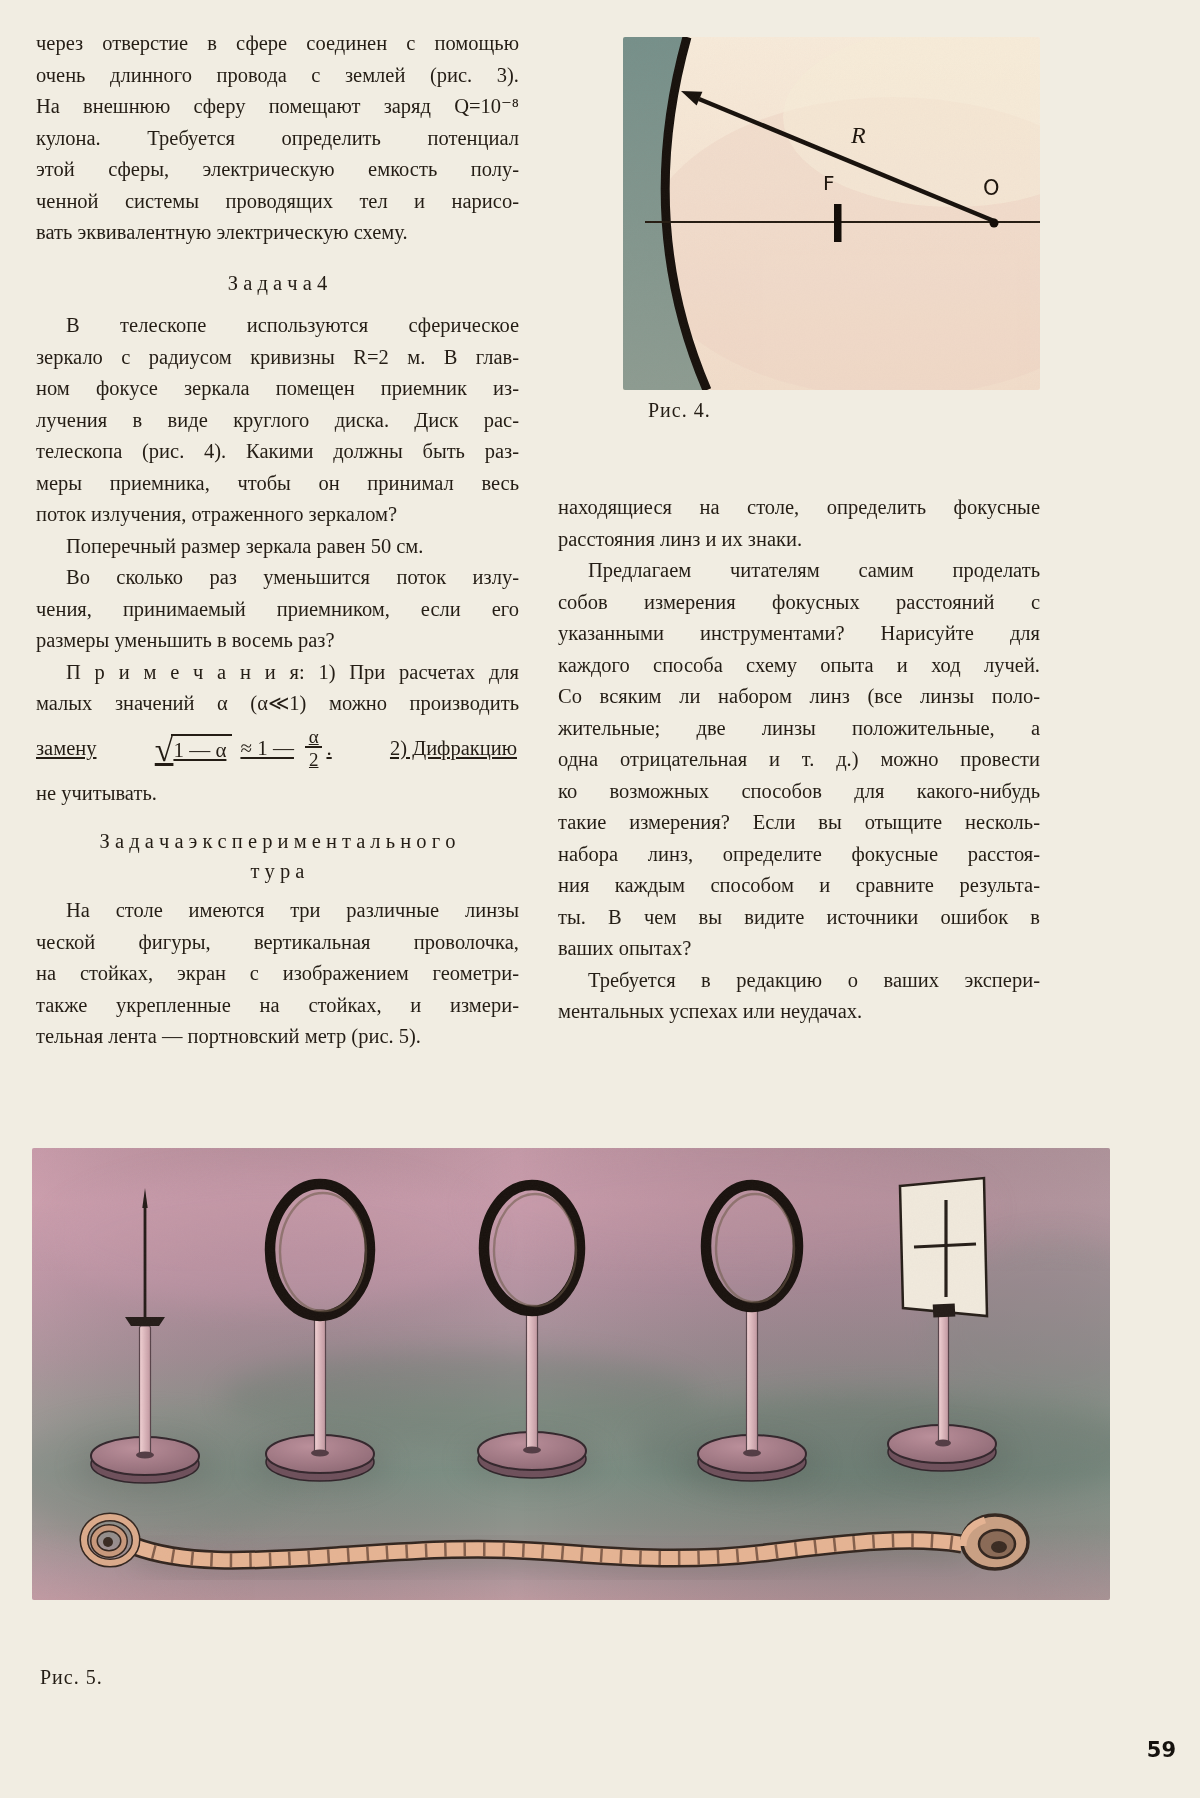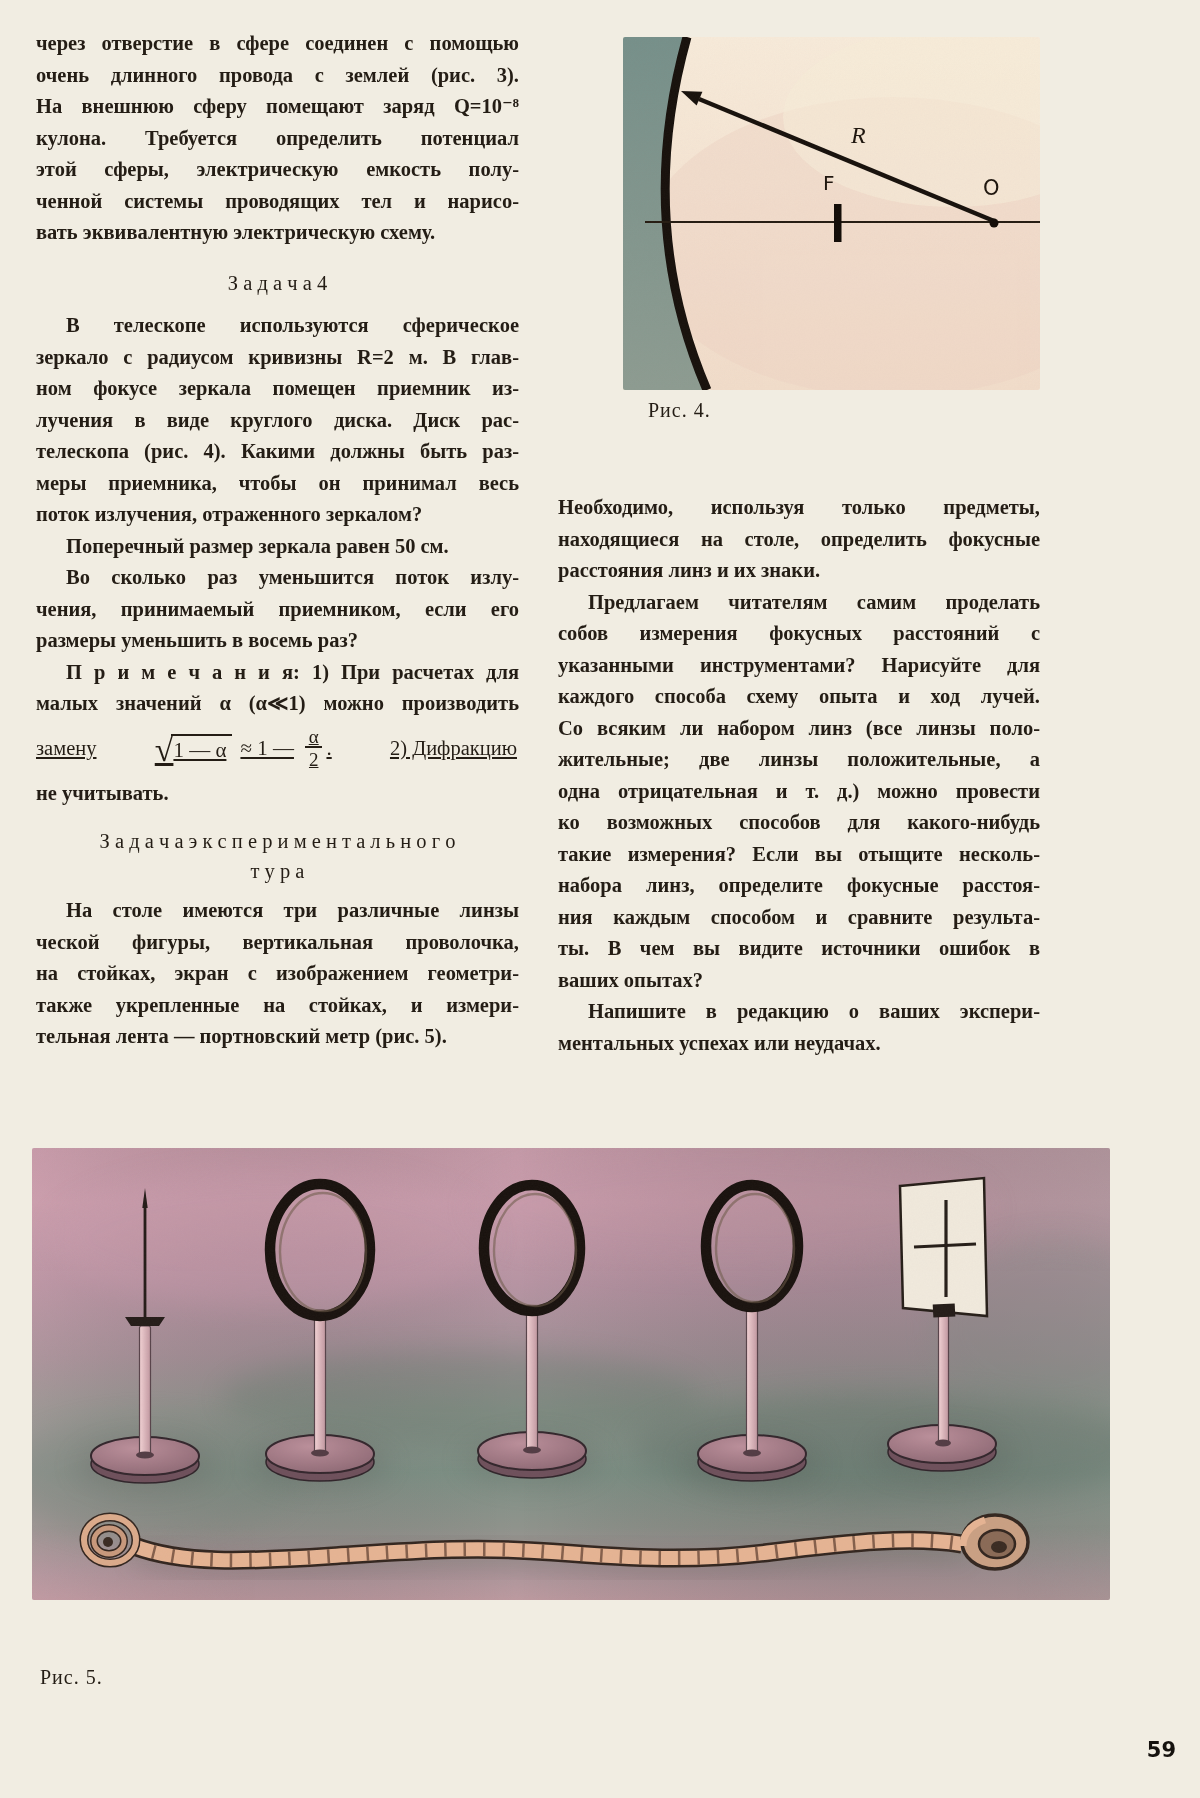--- a/index.html
+++ b/index.html
@@ -2,21 +2,21 @@
 <html><head>
 <meta charset="utf-8">
 <style>
   html,body{margin:0;padding:0;}
   body{background:#8a8a86;font-family:"Liberation Serif","DejaVu Serif",serif;}
   .page{
     position:relative;width:1200px;height:1798px;margin:0 auto;
     background:#f1ede2;color:#241d15;overflow:hidden;
   }
   .col{position:absolute;font-size:20.5px;color:#241d15;}
-  .col .jline,.col .lline{line-height:31.5px;height:31.5px;white-space:nowrap;font-weight:bold;}
+  .col .jline,.col .lline{line-height:31.5px;height:31.5px;white-space:nowrap;}
   .jline{text-align:justify;text-align-last:justify;text-justify:inter-word;white-space:normal !important;}
   .ind{padding-left:30px;}
   .bh{text-align:center;line-height:31.5px;white-space:nowrap;}
   .h-solo{margin:19px 0 11px 0;}
   .h-top{margin-top:17px;line-height:30px;}
   .h-bot{margin-bottom:9px;line-height:30px;}
   
   .formula-row{
     display:flex;justify-content:space-between;align-items:center;
     height:58px;font-size:20.5px;padding-right:2px;text-decoration:underline;
@@ -88,37 +88,36 @@
         <div class="bh h-bot">т у р а</div>
         <div class="jline ind">На столе имеются три различные линзы</div>
         <div class="jline">ческой фигуры, вертикальная проволочка,</div>
         <div class="jline">на стойках, экран с изображением геометри-</div>
         <div class="jline">также укрепленные на стойках, и измери-</div>
         <div class="lline">тельная лента — портновский метр (рис. 5).</div>
       </div>
   </div>
 
   <div class="col" style="left:558px;top:492px;width:482px;">
-      <div class="jline">Необходимо, используя только предметы,</div>
       <div class="jline">находящиеся на столе, определить фокусные</div>
       <div class="lline">расстояния линз и их знаки.</div>
       <div class="jline ind">Предлагаем читателям самим проделать</div>
       <div class="jline">собов измерения фокусных расстояний с</div>
       <div class="jline">указанными инструментами? Нарисуйте для</div>
       <div class="jline">каждого способа схему опыта и ход лучей.</div>
       <div class="jline">Со всяким ли набором линз (все линзы поло-</div>
       <div class="jline">жительные; две линзы положительные, а</div>
       <div class="jline">одна отрицательная и т. д.) можно провести</div>
       <div class="jline">ко возможных способов для какого-нибудь</div>
       <div class="jline">такие измерения? Если вы отыщите несколь-</div>
       <div class="jline">набора линз, определите фокусные расстоя-</div>
       <div class="jline">ния каждым способом и сравните результа-</div>
       <div class="jline">ты. В чем вы видите источники ошибок в</div>
       <div class="lline">ваших опытах?</div>
-      <div class="jline ind">Напишите в редакцию о ваших экспери-</div>
+      <div class="jline ind">Требуется в редакцию о ваших экспери-</div>
       <div class="lline">ментальных успехах или неудачах.</div>
     </div>
 
   <div class="figwrap" style="left:623px;top:37px;width:417px;height:353px;">
     <svg viewBox="0 0 417 353" width="417" height="353">
       <defs>
         <linearGradient id="f4bg" x1="0" y1="0" x2="0" y2="1">
           <stop offset="0" stop-color="#f7ebda"></stop>
           <stop offset="0.55" stop-color="#f4e3d1"></stop>
           <stop offset="1" stop-color="#f1ddca"></stop>

